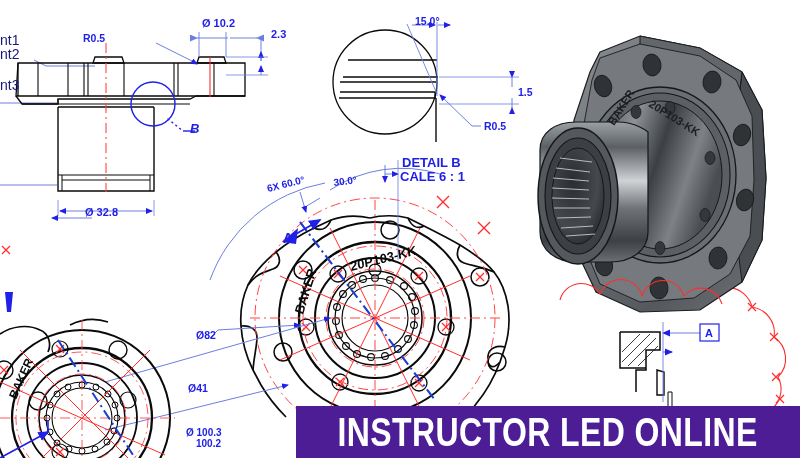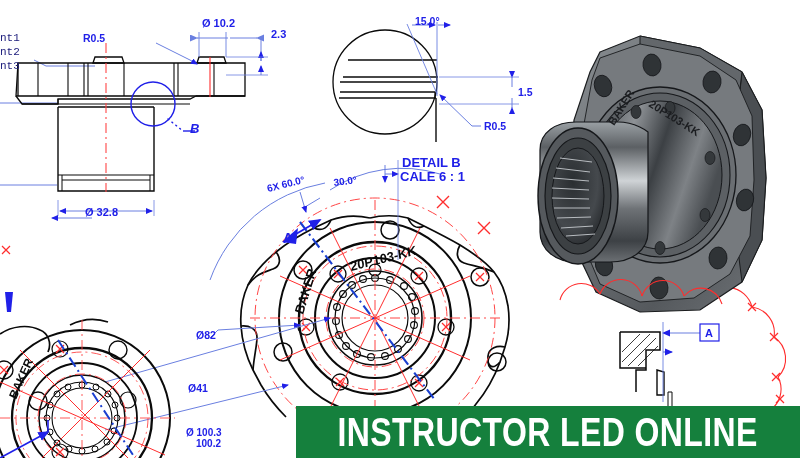--- a/index.html
+++ b/index.html
@@ -9,27 +9,27 @@
   .dimtxt{fill:#2020e8;font-family:"Liberation Sans",sans-serif;font-weight:bold;}
   .blackln{fill:none;stroke:#0a0a0a;}
   .blueln{fill:none;stroke:#2020e8;}
   .lightblue{fill:none;stroke:#6a7fe0;}
   .redln{fill:none;stroke:#ff2d2d;}
   .redcl{fill:none;stroke:#ff4545;stroke-dasharray:10 4 2 4;}
   .bluecl{fill:none;stroke:#1a3fd0;stroke-dasharray:11 4 2 4;}
 
   
   #banner{position:absolute;left:296px;top:406px;width:504px;height:52px;
-          background:#15803d;display:flex;align-items:center;justify-content:center;}
+          background:#4c1d95;display:flex;align-items:center;justify-content:center;}
   #banner-text{color:#ffffff;font-family:"Liberation Sans Narrow","Liberation Sans",sans-serif;
           font-weight:bold;font-size:40px;letter-spacing:0.5px;
           transform:scaleX(0.80);transform-origin:center center;white-space:nowrap;line-height:1;}
 
   
-  .cutlabel{position:absolute;font-size:11px;color:#1a1a7a;font-family:Liberation Mono, monospace;}
+  .cutlabel{position:absolute;font-size:14px;color:#1a1a7a;font-family:Liberation Sans, sans-serif;}
 </style>
 </head>
 <body>
 
 <div id="stage">
 
   <svg id="cad" viewBox="0 0 800 458">
     <defs>
       <linearGradient id="steelH" x1="0" y1="0" x2="0" y2="1">
         <stop offset="0%" stop-color="#9aa0a4"></stop>
@@ -473,19 +473,19 @@
       <text x="705" y="337" class="dimtxt" font-size="11">A</text>
 
       <text font-family="Liberation Sans, sans-serif" font-size="13" font-weight="bold" fill="#0a0a0a" transform="translate(351,271) rotate(-14) skewX(-6)">20P103-KK</text>
       <text font-family="Liberation Sans, sans-serif" font-size="13" font-weight="bold" fill="#0a0a0a" transform="translate(303,315) rotate(-73) skewX(-4)">BAKER</text>
       <text font-family="Liberation Sans, sans-serif" font-size="12" font-weight="bold" fill="#0a0a0a" transform="translate(16,400) rotate(-66) skewX(-4)">BAKER</text>
     </g>
   </svg>
 
   <div class="cutlabel" style="left:0px;top:32px;">nt1</div>
   <div class="cutlabel" style="left:0px;top:46px;text-align:right;">nt2</div>
-  <div class="cutlabel" style="left:0px;top:60px;">nt3</div>
+  <div class="cutlabel" style="left:0px;top:77px;">nt3</div>
 
   <div id="banner">
     <span id="banner-text">INSTRUCTOR LED ONLINE</span>
   </div>
 
 </div>
 
 </body></html>

